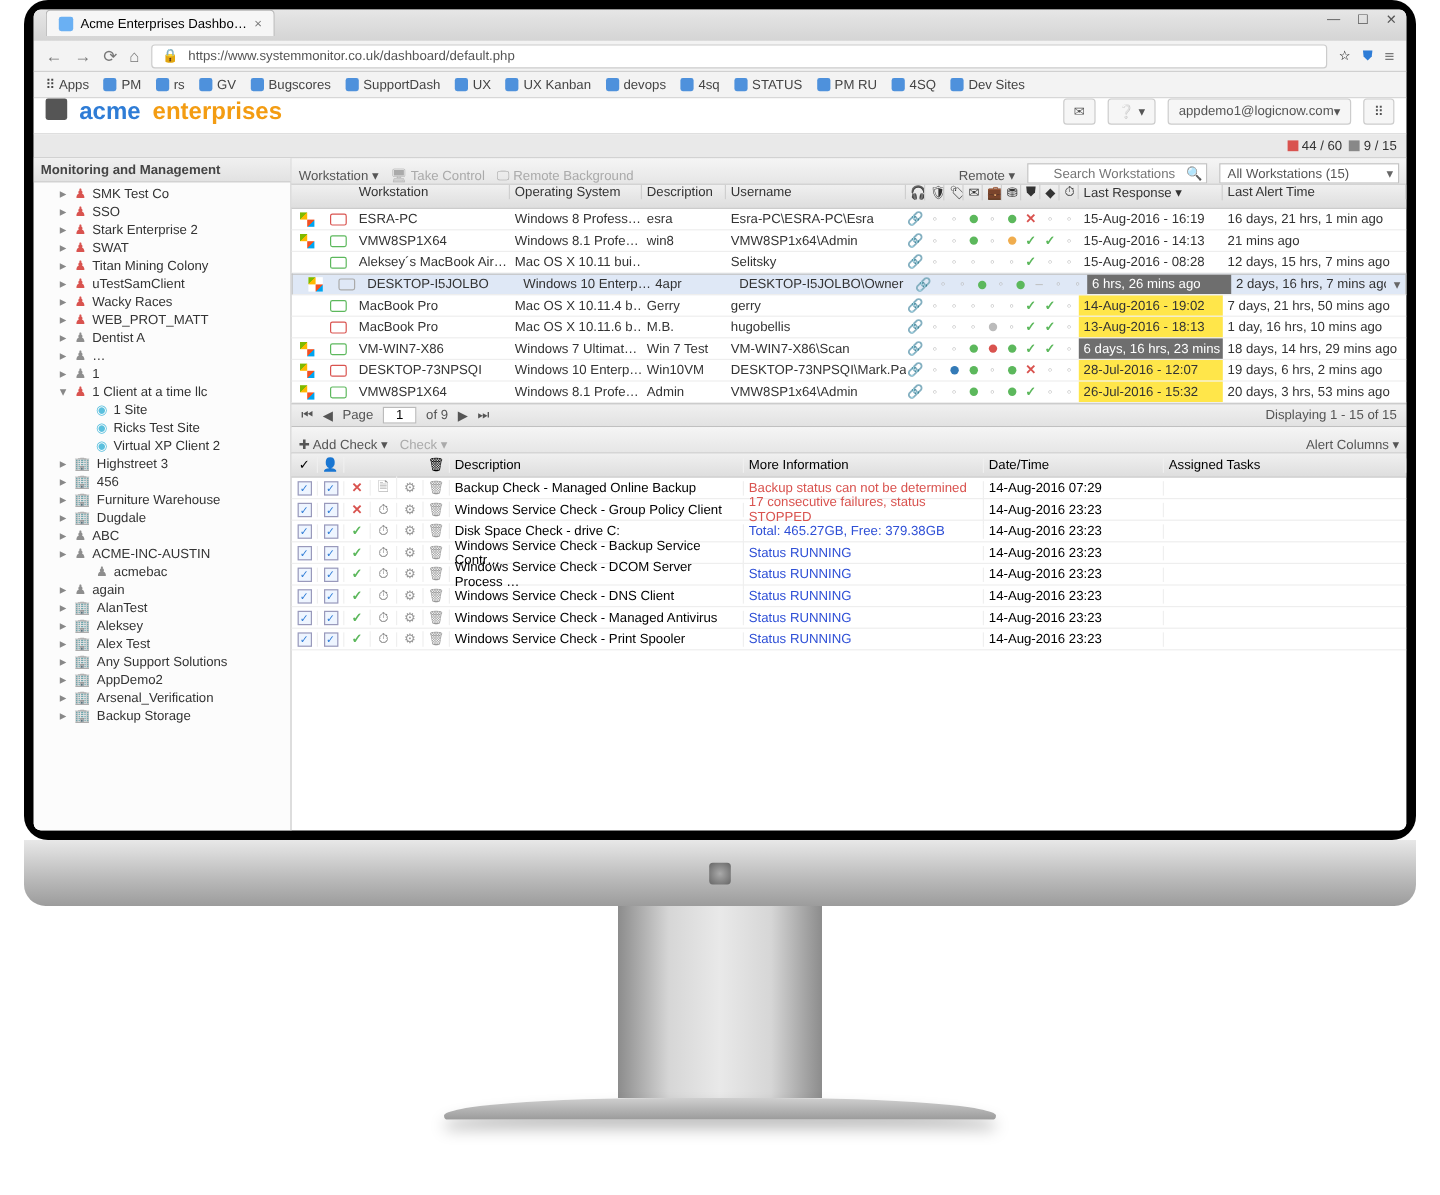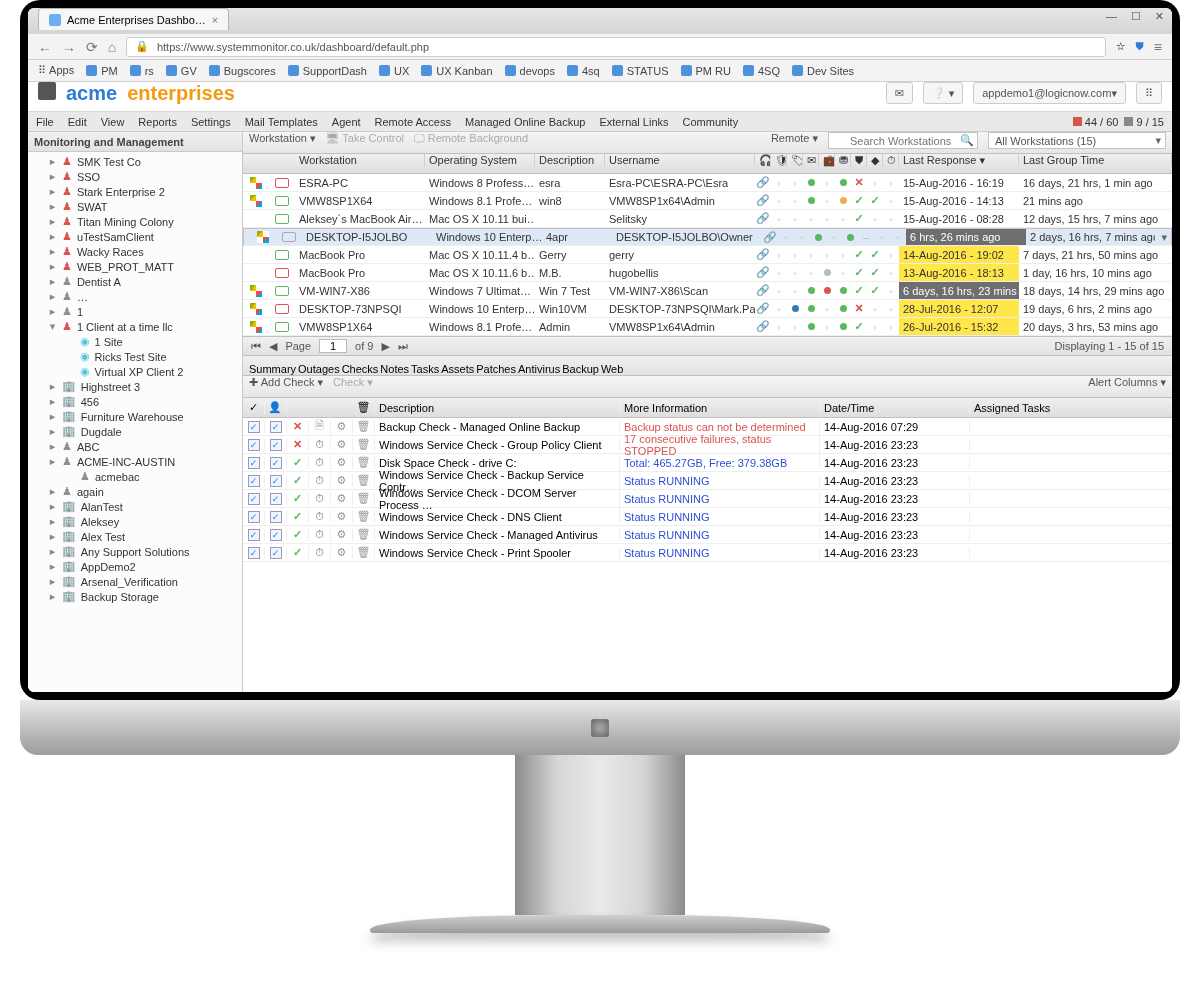--- a/index.html
+++ b/index.html
@@ -53,21 +53,21 @@
   .twist{color:#888;width:9px;display:inline-block;text-align:center}
   .pawn{color:#d9534f;font-size:11px}
   .pawn.gr{color:#8e8e8e}
   .bldg{color:#8e8e8e}
   .circ{color:#5bc0de}
 
   .main{flex:1;display:flex;flex-direction:column;min-width:0}
   .tabs{height:20px;background:linear-gradient(#f0f0f0,#e2e2e2);border-bottom:1px solid #c0c0c0;display:flex;align-items:flex-end;padding:0 6px;gap:2px}
   .tabs .dt{border:1px solid #bbb;border-bottom:none;padding:2px 10px;background:#e9e9e9;border-radius:3px 3px 0 0;color:#444}
   .tabs .dt.active{background:#fff;font-weight:bold}
-  .toolbar{height:22px;background:linear-gradient(#f5f5f5,#e6e6e6);border-bottom:1px solid #c0c0c0;display:flex;align-items:flex-start;padding:0 6px;gap:10px;color:#555}
+  .toolbar{height:22px;background:linear-gradient(#f5f5f5,#e6e6e6);border-bottom:1px solid #c0c0c0;display:flex;align-items:flex-end;padding:0 6px;gap:10px;color:#555}
   .toolbar .dis{color:#aaa}
   .toolbar .tbsp{flex:1}
   .toolbar input{border:1px solid #c3c3c3;height:17px;padding:0 16px 0 21px;width:150px;background:#fff}
   .toolbar .searchwrap{position:relative}
   .toolbar .searchwrap .sico{position:absolute;right:4px;top:2px;color:#888}
   .sel{border:1px solid #c3c3c3;background:#fff;height:17px;padding:0 16px 0 6px;position:relative;display:flex;align-items:center}
   .sel::after{content:"▾";position:absolute;right:4px;color:#666}
 
   .grid-hdr{height:20px;background:linear-gradient(#f0f0f0,#dedede);border-bottom:1px solid #c0c0c0;display:flex;align-items:flex-start;color:#333}
   .grid-hdr>div{padding:0 4px;border-right:1px solid #cfcfcf;overflow:hidden;white-space:nowrap}
@@ -173,33 +173,20 @@
         <span class="brand-ico"></span>
         <span class="brand-a">acme</span>
         <span class="brand-b">enterprises</span>
         <div class="spacer"></div>
         <div class="hdrbtn">✉</div>
         <div class="hdrbtn">❔ ▾</div>
         <div class="hdrbtn"><span>appdemo1@logicnow.com</span> ▾</div>
         <div class="hdrbtn">⠿</div>
       </div>
       <div class="appmenu">
-        <div id="appmenu-items" style="display:flex;gap:14px">
-            <div>File</div>
-            <div>Edit</div>
-            <div>View</div>
-            <div>Reports</div>
-            <div>Settings</div>
-            <div>Mail Templates</div>
-            <div>Agent</div>
-            <div>Remote Access</div>
-            <div>Managed Online Backup</div>
-            <div>External Links</div>
-            <div>Community</div>
-          </div>
         <div class="r">
           <div class="badge">
               <span class="redsq"></span>
               <span>44 / 60</span>
             </div>
           <div class="badge">
               <span class="grysq"></span>
               <span>9 / 15</span>
             </div>
         </div>
@@ -367,21 +354,21 @@
           <div class="toolbar">
             <span>Workstation ▾</span>
             <span class="dis">🖥 <span>Take Control</span></span>
             <span class="dis">🖵 <span>Remote Background</span></span>
             <span class="tbsp"></span>
             <span>Remote ▾</span>
             <span class="searchwrap">
               <span class="sico">🔍</span>
               <input placeholder="Search Workstations" style="">
             </span>
-            <span class="sel" style="width:178px">
+            <span class="sel" style="width:150px">
                 <span>All Workstations (15)</span>
               </span>
           </div>
 
           <div class="grid-hdr">
             <div class="c-ico"></div>
               <div class="c-os"></div>
             <div class="c-name">Workstation</div>
             <div class="c-osname">Operating System</div>
             <div class="c-desc">Description</div>
@@ -389,21 +376,21 @@
             <div class="c-stat">🎧</div>
               <div class="c-stat">🛡</div>
               <div class="c-stat">🏷</div>
             <div class="c-stat">✉</div>
               <div class="c-stat">💼</div>
               <div class="c-stat">⛃</div>
             <div class="c-stat">⛊</div>
               <div class="c-stat">◆</div>
               <div class="c-stat">⏱</div>
             <div class="c-resp">Last Response ▾</div>
-            <div class="c-boot">Last Group Time</div>
+            <div class="c-boot">Last Alert Time</div>
           </div>
           <div id="wsgrid">
               <div class="grid-row">
       <div class="c-ico">
                   <span class="win-ico"></span>
                 </div>
                 <div class="c-os">
                   <span class="mon red"></span>
                 </div>
       <div class="c-name">ESRA-PC</div>
@@ -775,32 +762,20 @@
             <span>◀</span>
             <span>Page</span>
             <input style="width: 28px; border: 1px solid rgb(187, 187, 187); text-align: center;" value="1">
             <span>of 9</span>
             <span>▶</span>
             <span>⏭</span>
             <span class="r">Displaying 1 - 15 of 15</span>
           </div>
 
           <div class="detail">
-            <div class="tabs2" id="dettabs">
-                <div class="dt">Summary</div>
-                <div class="dt">Outages</div>
-                <div class="dt active">Checks</div>
-                <div class="dt">Notes</div>
-                <div class="dt">Tasks</div>
-                <div class="dt">Assets</div>
-                <div class="dt">Patches</div>
-                <div class="dt">Antivirus</div>
-                <div class="dt">Backup</div>
-                <div class="dt">Web</div>
-              </div>
             <div class="toolbar">
               <span>✚ <span>Add Check ▾</span></span>
               <span class="dis">Check ▾</span>
               <span class="tbsp"></span>
               <span>Alert Columns ▾</span>
             </div>
             <div class="ghdr2">
               <div class="cc1">✓</div>
                 <div class="cc1">👤</div>
                 <div class="cc1"></div>

